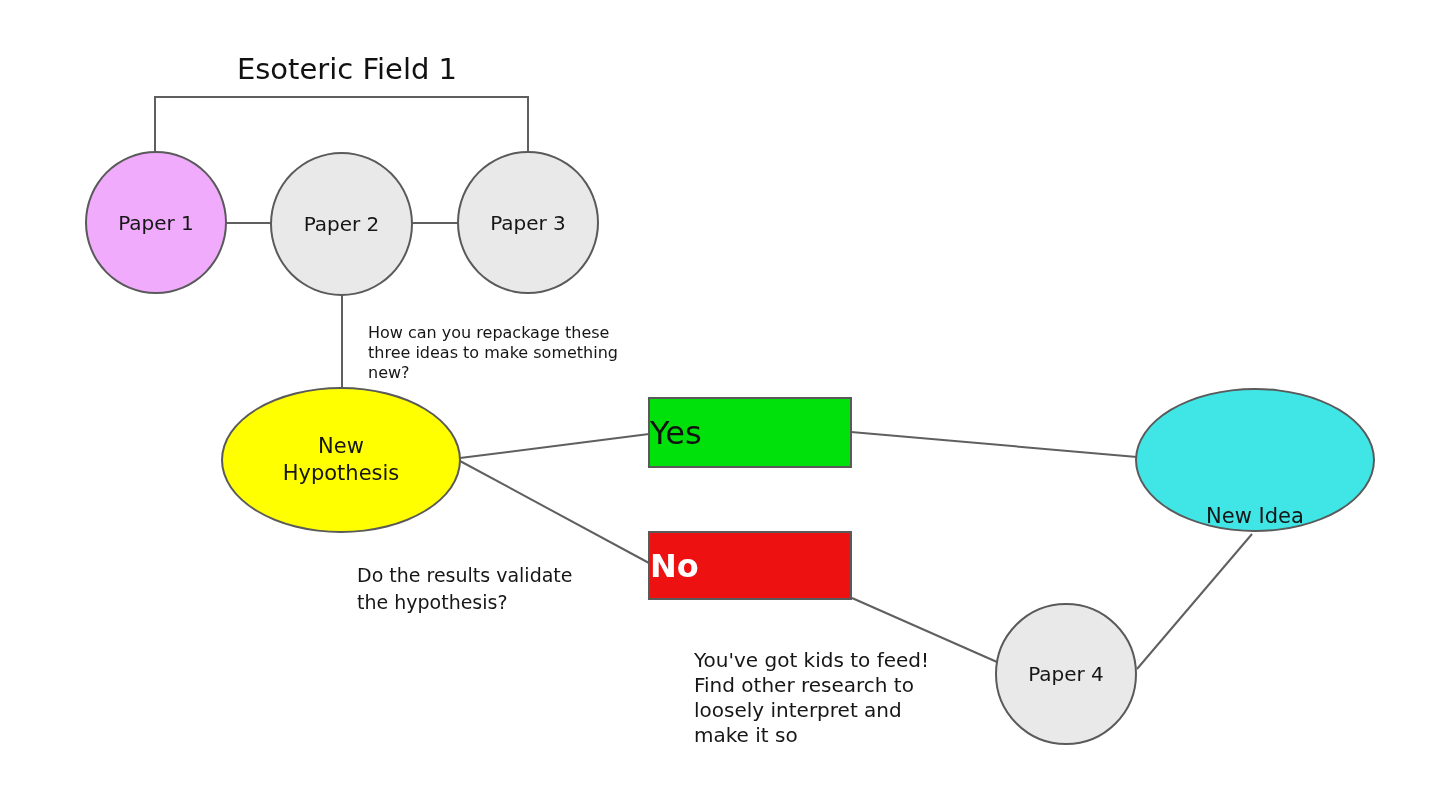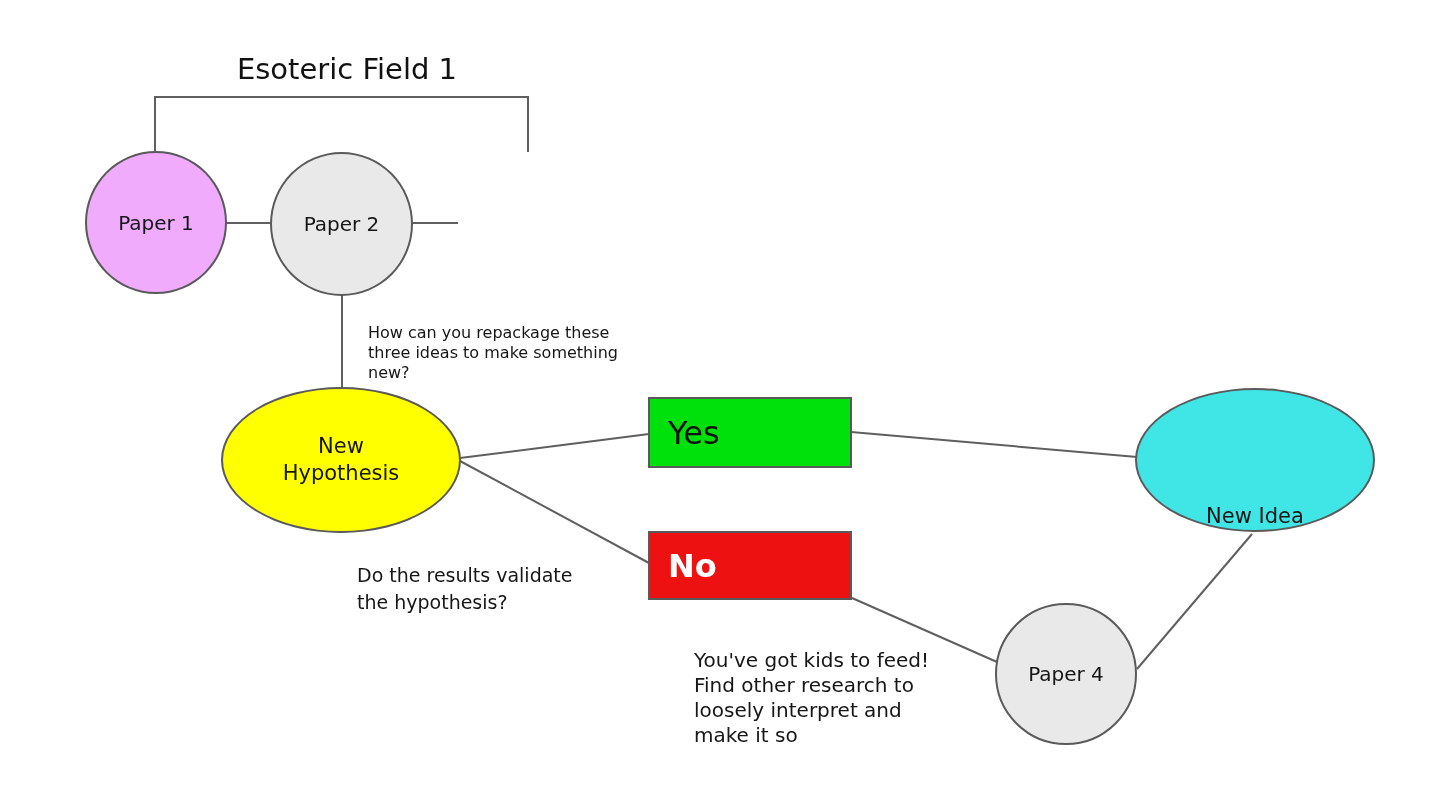--- a/index.html
+++ b/index.html
@@ -44,21 +44,20 @@
 
   #node-hypothesis { left: 221px; top: 387px; width: 240px; height: 146px; }
   #node-newidea    { left: 1135px; top: 388px; width: 240px; height: 144px; align-items: flex-end; }
 
   .decision-box {
     position: absolute;
     display: flex;
     align-items: center;
     box-sizing: border-box;
     border: 2px solid #5a5a5a;
-    padding-left: 18px;
     font-size: 32px;
     text-align: center;
   }
   #box-yes { left: 648px; top: 397px; width: 204px; height: 71px; color: #111111; }
   #box-no  { left: 648px; top: 531px; width: 204px; height: 69px; color: #ffffff; }
 
   .diagram-title {
     position: absolute;
     left: 347px;
     top: 52px;
@@ -103,20 +102,23 @@
   </svg>
 
   <div class="diagram-title">Esoteric Field 1</div>
 
   <div class="node circle" id="node-paper1" style="background-color: #f0abfc;">
     <span>Paper 1</span>
   </div>
   <div class="node circle" id="node-paper2" style="background-color: rgb(233, 233, 233);">
     <span>Paper 2</span>
   </div>
+  <div class="node circle" id="node-paper3" style="background-color: rgb(233, 233, 233);">
+    <span>Paper 3</span>
+  </div>
 
   <div class="node ellipse" id="node-hypothesis" style="background-color: rgb(255, 255, 0);">
     <div class="node-label">
       <span>New</span>
       <span>Hypothesis</span>
     </div>
   </div>
 
   <div class="decision-box" id="box-yes" style="background-color: rgb(0, 224, 10);">
     <span>Yes</span>

